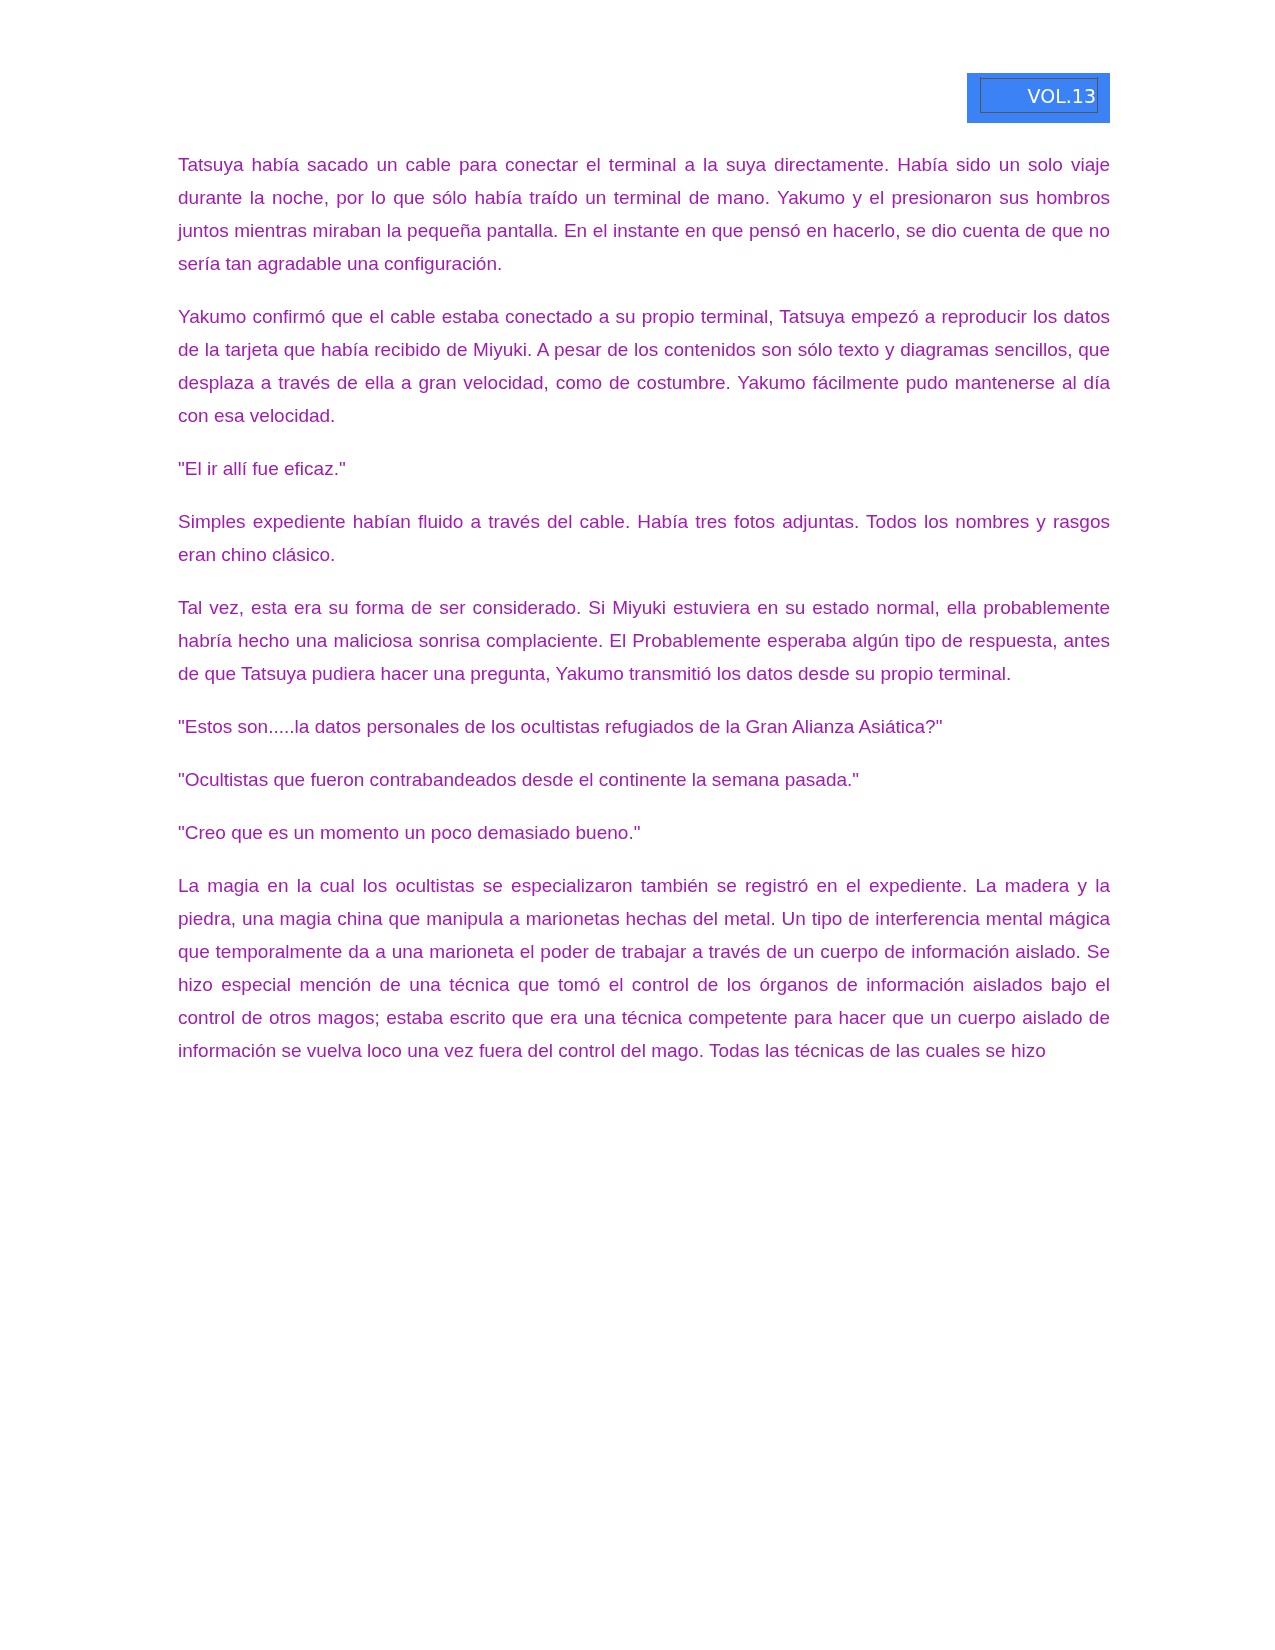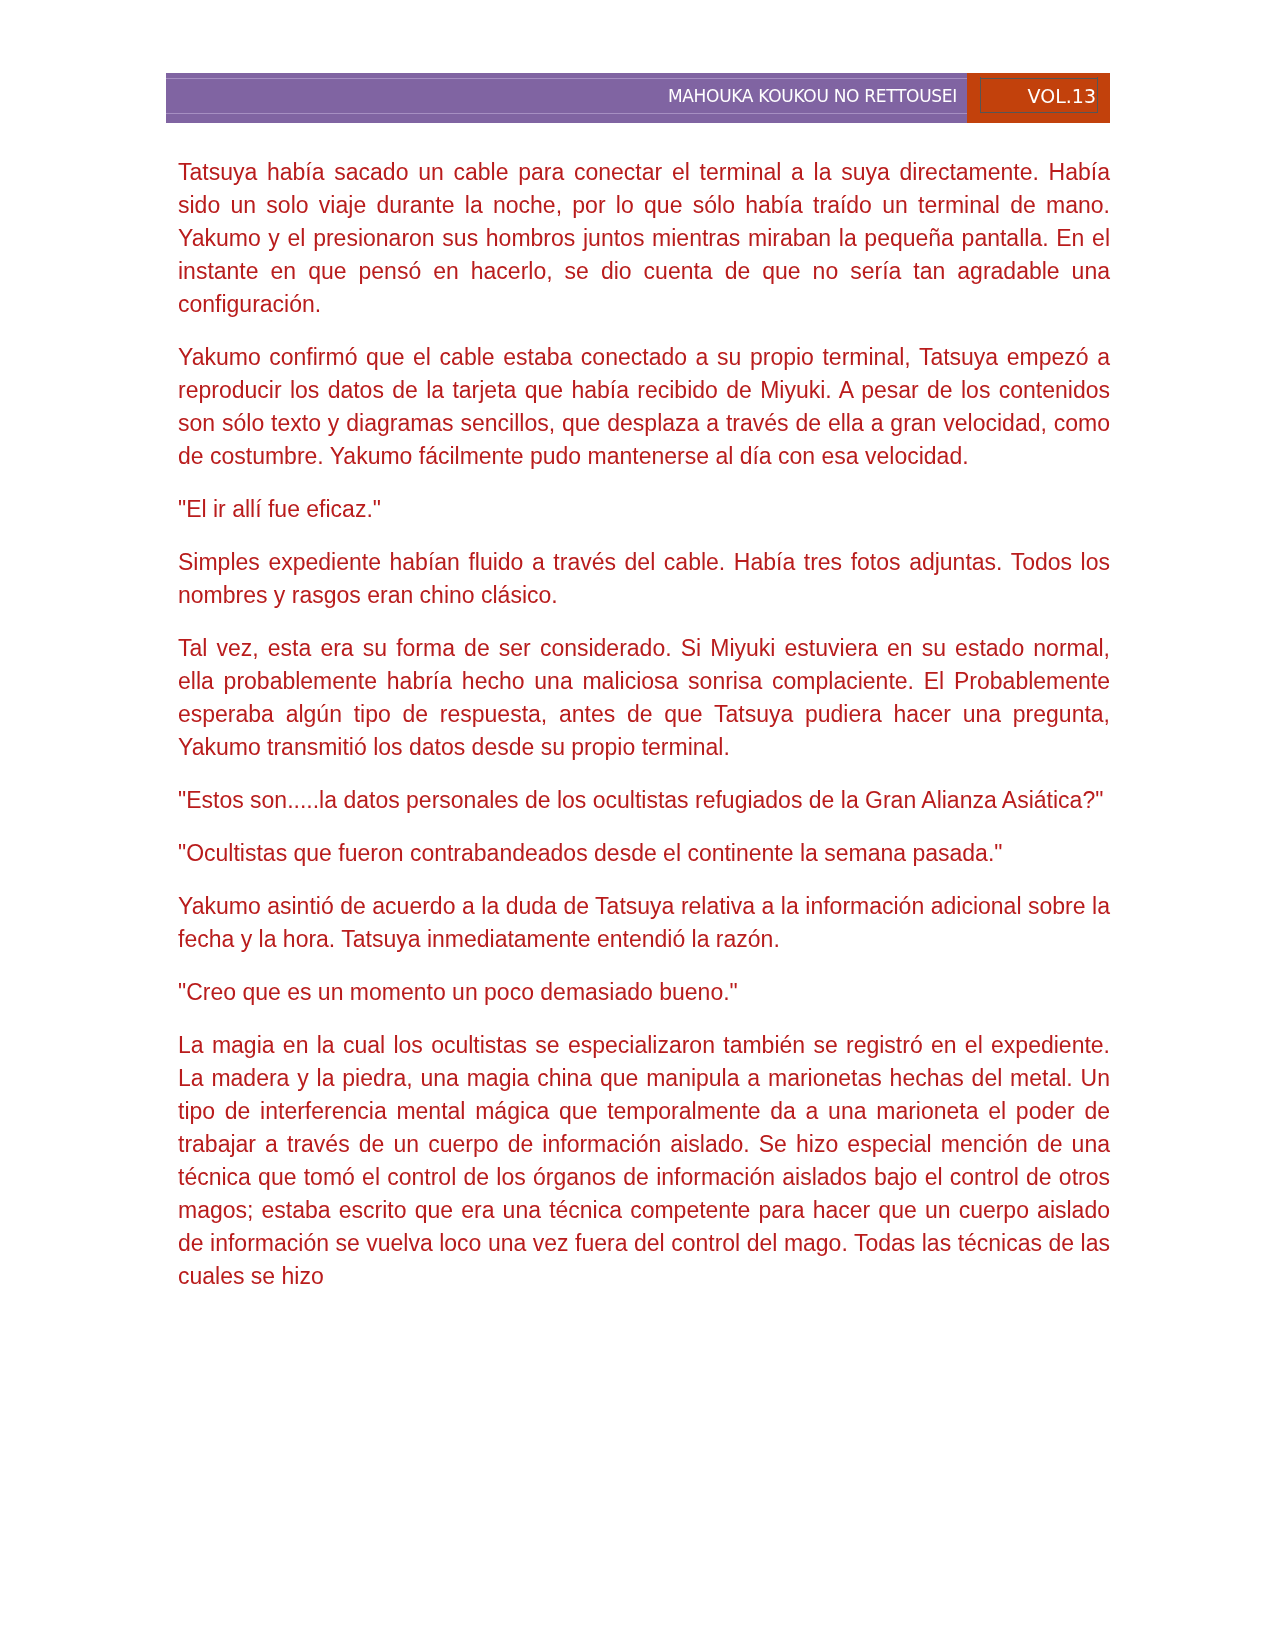--- a/index.html
+++ b/index.html
@@ -1,49 +1,43 @@
 <!DOCTYPE html>
 <html><head>
 <meta charset="utf-8">
 <style>
   html, body { margin:0; padding:0; background:#ffffff; }
   body { width:1275px; height:1650px; position:relative; overflow:hidden; }
   .header { position:absolute; left:166px; top:73px; width:944px; height:50px; }
   .header-purple { position:absolute; left:0; top:0; width:801px; height:50px; background:#8064a2; }
   .header-purple .line { position:absolute; left:0; right:0; height:1px; background:#a68fc2; }
-  .header-black { position:absolute; left:801px; top:0; width:143px; height:50px; background:#c2410c; }
+  .header-black { position:absolute; left:801px; top:0; width:143px; height:50px; background:#3b82f6; }
   .header-black .line-h { position:absolute; left:13px; right:12px; height:1px; background:#555; }
   .header-black .line-v { position:absolute; top:4px; bottom:11px; width:1px; background:#555; }
   .series-title { position:absolute; right:10px; top:13px; font-family:"DejaVu Sans", sans-serif; font-size:17px; color:#ffffff; letter-spacing:-0.3px; white-space:nowrap; }
   .volume { position:absolute; right:14px; top:12px; font-family:"DejaVu Sans", sans-serif; font-size:19px; color:#ffffff; white-space:nowrap; }
-  .body-text { position:absolute; left:178px; top:156px; width:932px; font-family:"Liberation Sans", sans-serif; font-size:23px; line-height:33px; color:#b91c1c; }
+  .body-text { position:absolute; left:178px; top:148px; width:932px; font-family:"Liberation Sans", sans-serif; font-size:19px; line-height:33px; color:#a21caf; }
   .body-text p { margin:0 0 20px 0; text-align:justify; }
 </style>
 </head>
 <body>
 
 <div class="header">
-  <div class="header-purple">
-    <div class="line" style="top:5px;"></div>
-    <div class="line" style="top:40px;"></div>
-    <span class="series-title">MAHOUKA KOUKOU NO RETTOUSEI</span>
-  </div>
   <div class="header-black">
     <div class="line-h" style="top:5px;"></div>
     <div class="line-h" style="top:39px;"></div>
     <div class="line-v" style="left:13px;"></div>
     <div class="line-v" style="right:12px;"></div>
     <span class="volume">VOL.13</span>
   </div>
 </div>
 
 <div class="body-text">
   <p>Tatsuya había sacado un cable para conectar el terminal a la suya directamente. Había sido un solo viaje durante la noche, por lo que sólo había traído un terminal de mano. Yakumo y el presionaron sus hombros juntos mientras miraban la pequeña pantalla. En el instante en que pensó en hacerlo, se dio cuenta de que no sería tan agradable una configuración.</p>
   <p>Yakumo confirmó que el cable estaba conectado a su propio terminal, Tatsuya empezó a reproducir los datos de la tarjeta que había recibido de Miyuki. A pesar de los contenidos son sólo texto y diagramas sencillos, que desplaza a través de ella a gran velocidad, como de costumbre. Yakumo fácilmente pudo mantenerse al día con esa velocidad.</p>
   <p>"El ir allí fue eficaz."</p>
   <p>Simples expediente habían fluido a través del cable. Había tres fotos adjuntas. Todos los nombres y rasgos eran chino clásico.</p>
   <p>Tal vez, esta era su forma de ser considerado. Si Miyuki estuviera en su estado normal, ella probablemente habría hecho una maliciosa sonrisa complaciente. El Probablemente esperaba algún tipo de respuesta, antes de que Tatsuya pudiera hacer una pregunta, Yakumo transmitió los datos desde su propio terminal.</p>
   <p>"Estos son.....la datos personales de los ocultistas  refugiados de la Gran Alianza Asiática?"</p>
   <p>"Ocultistas que fueron contrabandeados desde el continente la semana pasada."</p>
-  <p>Yakumo asintió de acuerdo a la duda de Tatsuya relativa a la información adicional sobre la fecha y la hora. Tatsuya inmediatamente entendió la razón.</p>
   <p>"Creo que es un momento un poco demasiado bueno."</p>
   <p>La magia en la cual los ocultistas se especializaron también se registró en el expediente. La madera y la piedra, una magia china que manipula a marionetas hechas del metal. Un tipo de interferencia mental mágica que temporalmente da a una marioneta el poder de trabajar a través de un cuerpo de información aislado. Se hizo especial mención de una técnica que tomó el control de los órganos de información aislados bajo el control de otros magos; estaba escrito que era una técnica competente para hacer que un cuerpo aislado de información se vuelva loco una vez fuera del control del mago. Todas las técnicas de las cuales se hizo</p>
 </div>
 
 </body></html>

